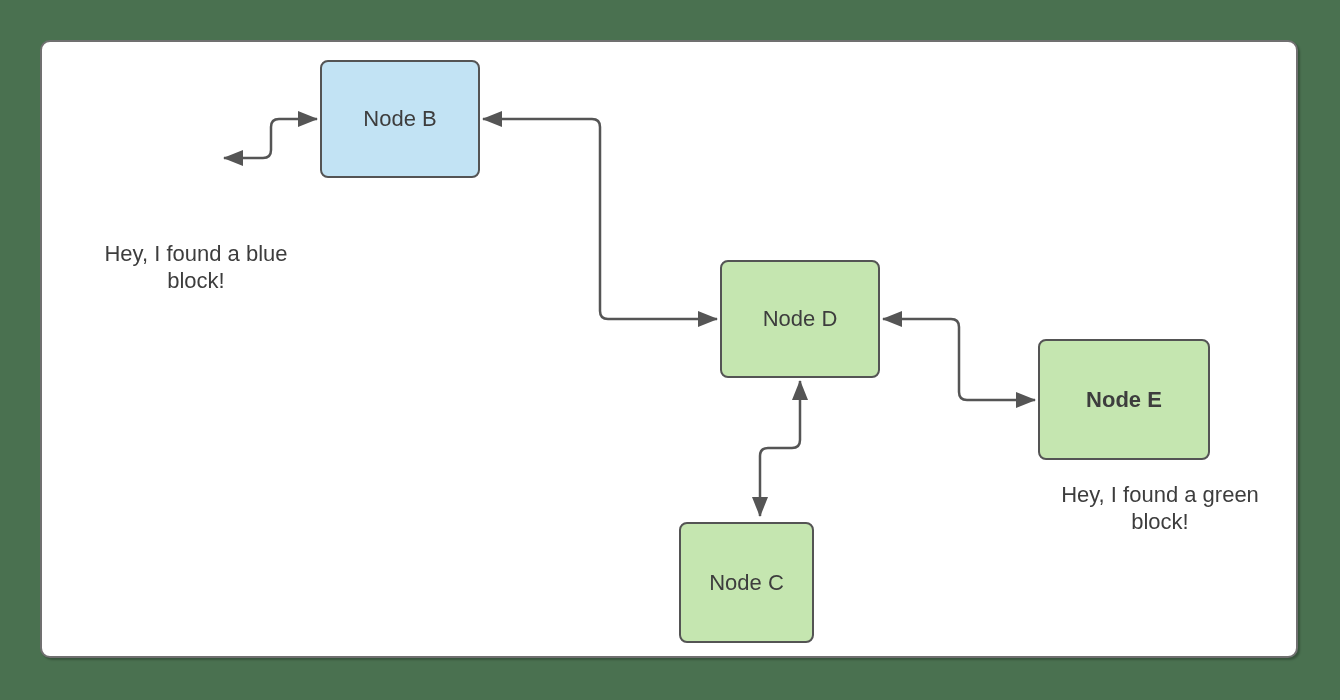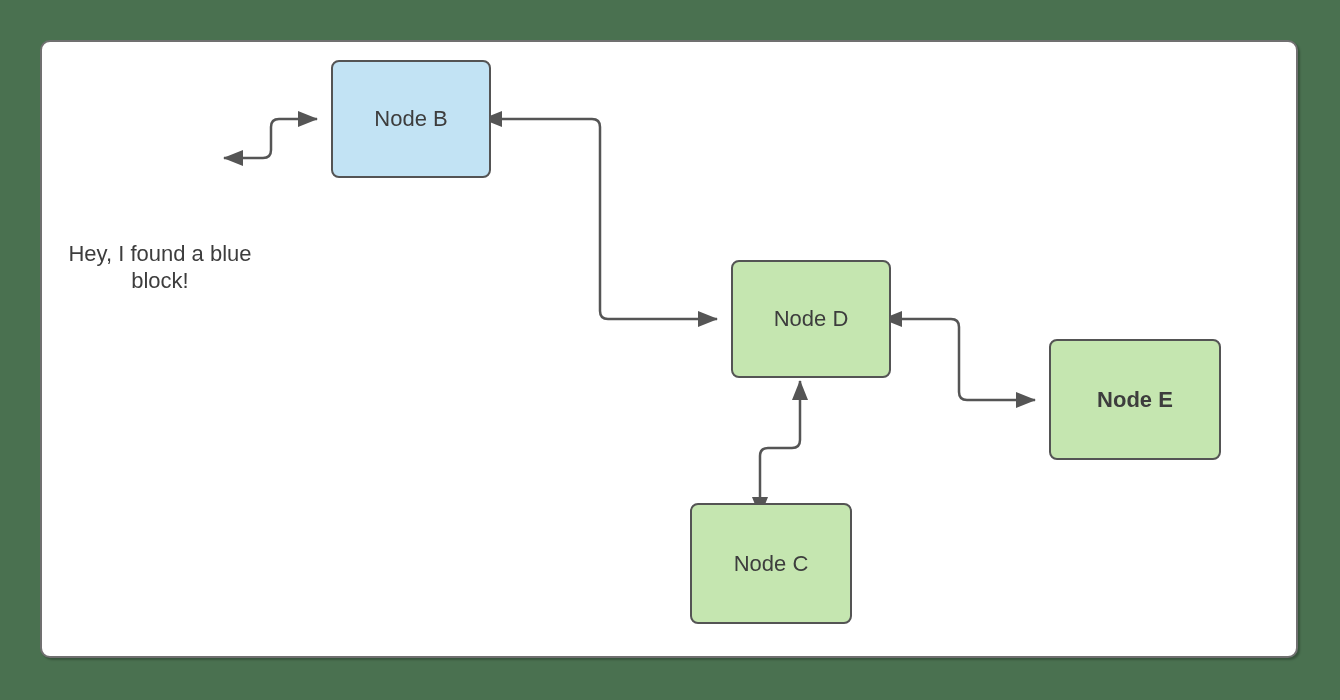--- a/index.html
+++ b/index.html
@@ -45,40 +45,39 @@
     position: absolute;
     box-sizing: border-box;
     border: 2.5px solid #545454;
     border-radius: 8px;
     display: flex;
     align-items: center;
     justify-content: center;
     font-size: 22px;
     color: #3d3d3d;
     cursor: default;
-    margin-left: 11px;
   }
   .node.blue  { background: #c2e3f4; }
   .node.green { background: #c5e6b0; justify-content: center; }
 
   .node-a { left: 60px;   top: 98px;  width: 162px; height: 121px; }
   .node-b { left: 320px;  top: 60px;  width: 160px; height: 118px; }
   .node-d { left: 720px;  top: 260px; width: 160px; height: 118px; }
   .node-e { left: 1038px; top: 339px; width: 172px; height: 121px; font-weight: bold; }
-  .node-c { left: 679px;  top: 503px; width: 162px; height: 121px; }
+  .node-c { left: 679px;  top: 522px; width: 135px; height: 121px; }
 
   .caption {
     position: absolute;
     width: 240px;
     text-align: center;
     font-size: 22px;
     line-height: 27px;
     color: #3d3d3d;
   }
-  .caption-blue  { left: 40px;   top: 240px; }
+  .caption-blue  { left: 40px;   top: 240px; padding-left: 36px; }
   .caption-green { left: 1040px; top: 481px; }
 </style>
 </head>
 <body>
 
 <div class="stage">
 
   <div class="canvas"></div>
 
   <svg class="connectors" width="1340" height="700" viewBox="0 0 1340 700" xmlns="http://www.w3.org/2000/svg">
@@ -112,14 +111,15 @@
   <div class="node green node-e">
     <span>Node E</span>
   </div>
 
   <div class="node green node-c">
     <span>Node C</span>
   </div>
 
   <div class="caption caption-blue">Hey, I found a blue block!</div>
 
+  <div class="caption caption-green">Hey, I found a green block!</div>
 
 </div>
 
 </body></html>

